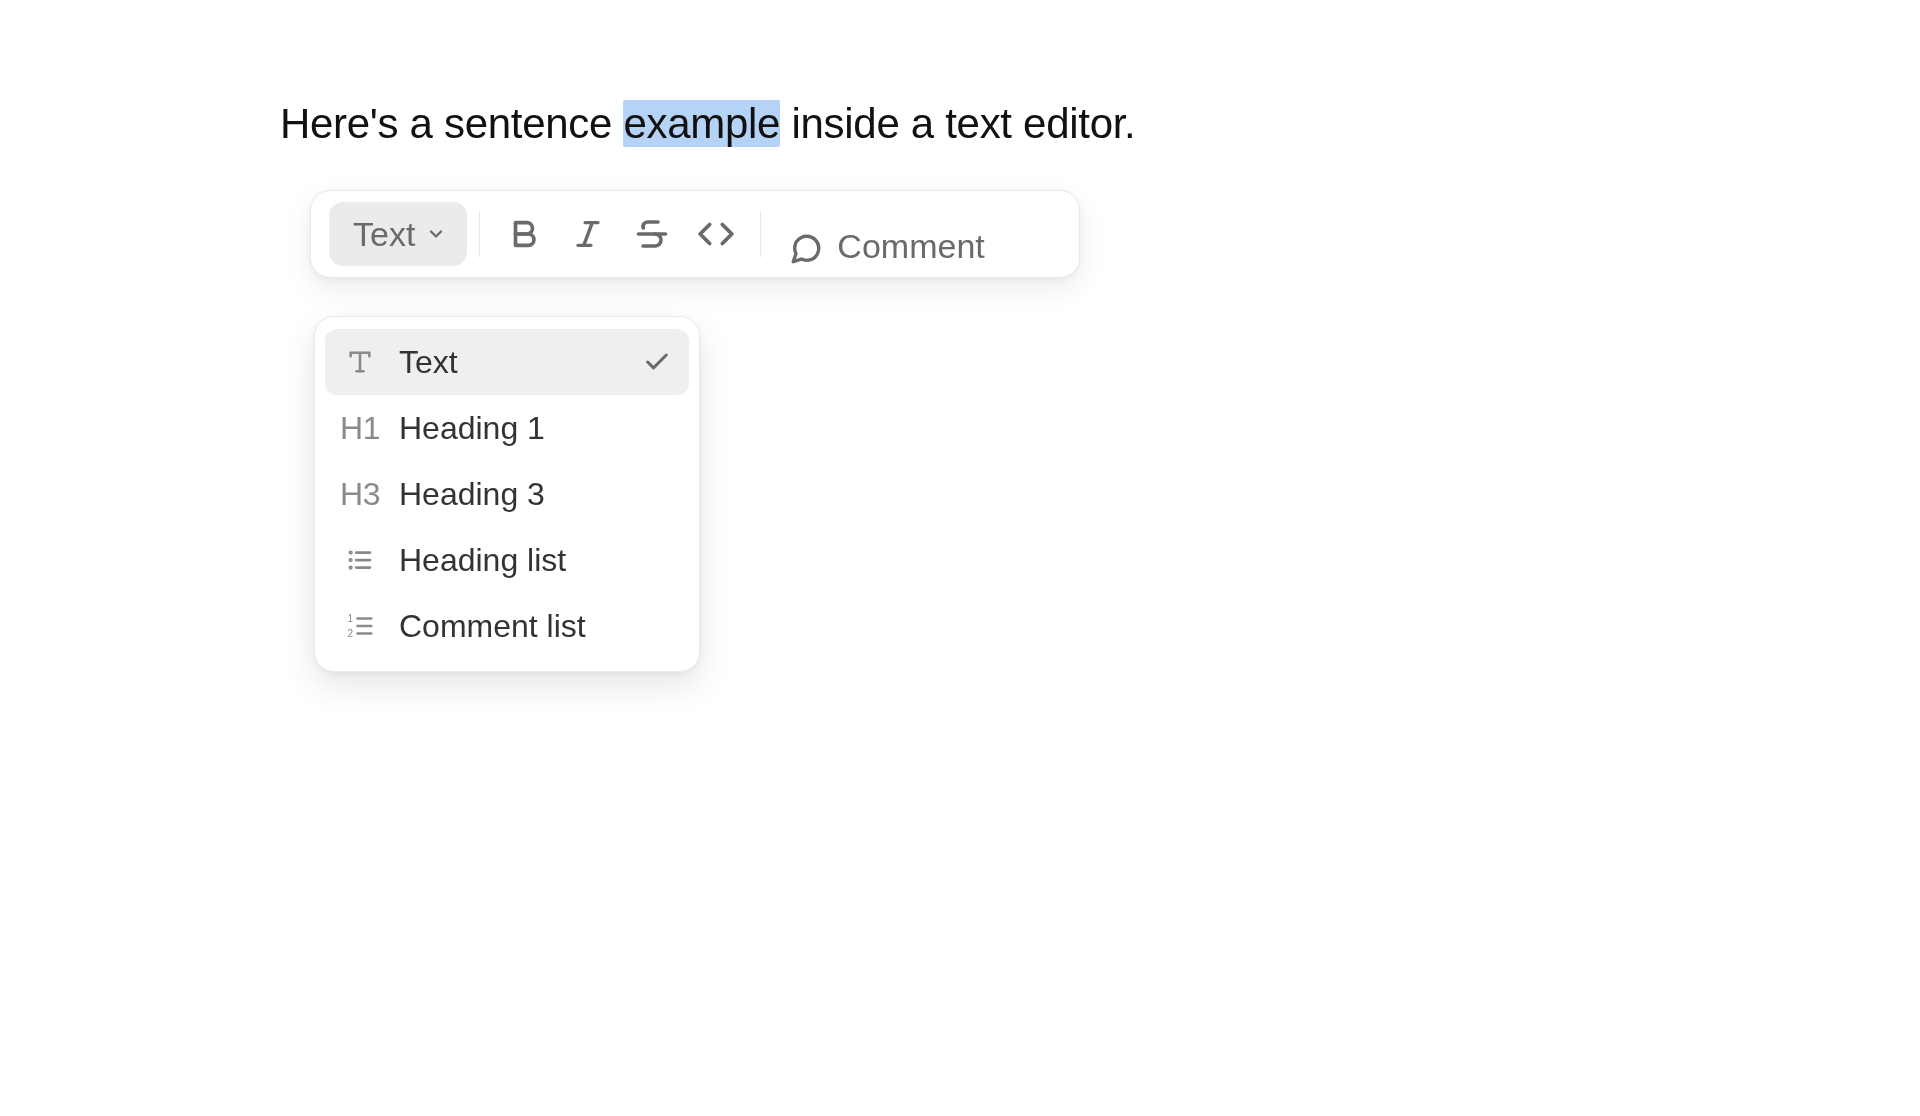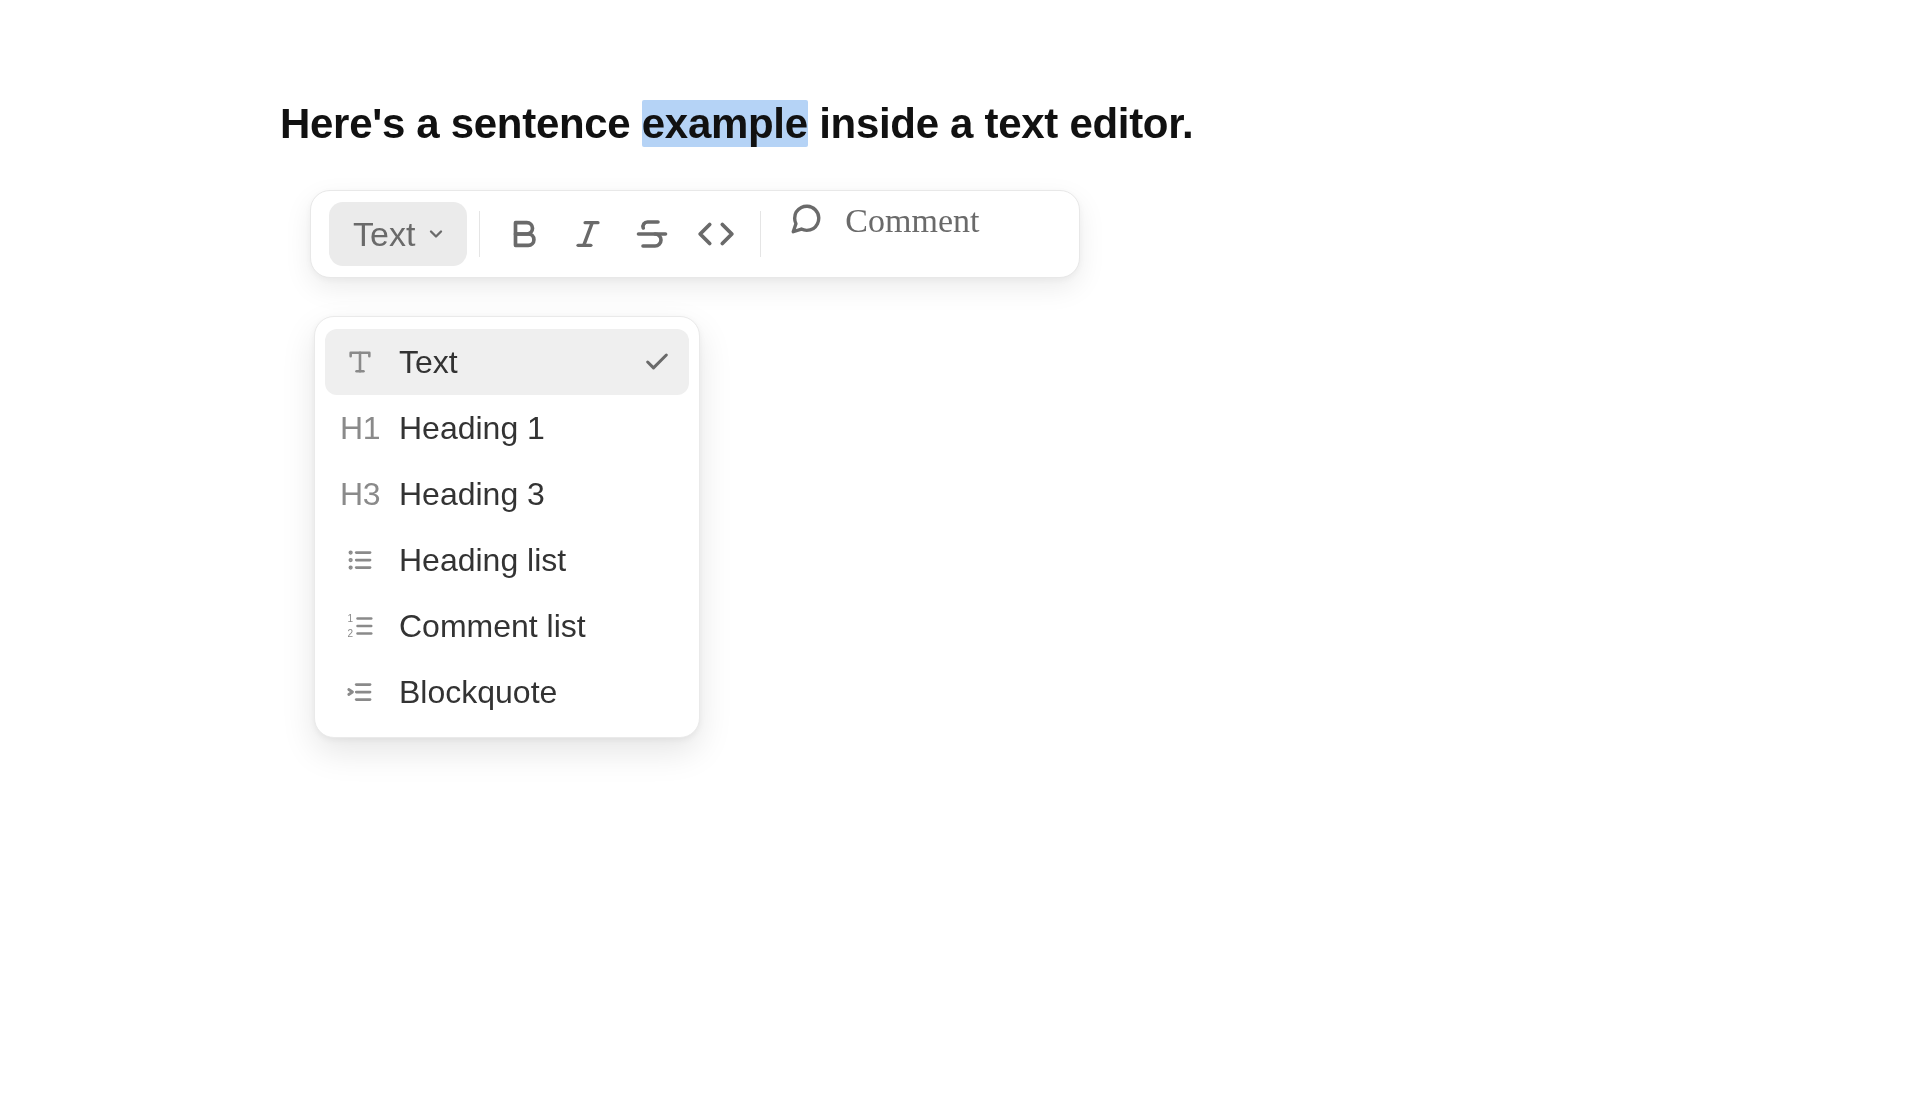--- a/index.html
+++ b/index.html
@@ -13,21 +13,21 @@
     width: 1920px;
     height: 1116px;
     position: relative;
   }
   .editor-content {
     position: absolute;
     top: 100px;
     left: 280px;
     font-size: 42px;
     color: #111;
-    font-weight: 700;
+    font-weight: 400;
     letter-spacing: -0.3px;
   }
   .highlighted {
     background: #b5d3f6;
     border-radius: 2px;
   }
   .toolbar {
     position: absolute;
     top: 190px;
     left: 310px;
@@ -76,31 +76,31 @@
     background: transparent;
     border-radius: 12px;
     cursor: pointer;
     display: inline-flex;
     align-items: center;
     justify-content: center;
     color: #6a6a6a;
   }
   .comment-btn {
     display: flex;
-    align-items: flex-start;
-    gap: 22px;
+    align-items: flex-end;
+    gap: 14px;
     border: none;
     background: transparent;
     border-radius: 12px;
     height: 64px;
     padding: 0 16px;
     font-size: 34px;
     color: #6a6a6a;
     cursor: pointer;
-    font-family: Liberation Serif, serif;
+    font-family: Liberation Sans, sans-serif;
   }
   .dropdown {
     position: absolute;
     top: 316px;
     left: 314px;
     width: 386px;
     background: #ffffff;
     border: 1px solid #eaeaea;
     border-radius: 20px;
     box-shadow: 0 14px 34px rgba(0,0,0,0.10), 0 2px 6px rgba(0,0,0,0.05);
@@ -258,25 +258,14 @@
           <line x1="10" y1="6" x2="21" y2="6"></line>
           <line x1="10" y1="12" x2="21" y2="12"></line>
           <line x1="10" y1="18" x2="21" y2="18"></line>
           <text x="2" y="9" font-size="8" fill="currentColor" stroke="none" font-family="inherit">1</text>
           <text x="2" y="21" font-size="8" fill="currentColor" stroke="none" font-family="inherit">2</text>
         </svg>
     </span>
     <span>Comment list</span>
   </div>
 
-  <div class="dropdown-item">
-    <span class="item-icon">
-      <svg width="30" height="30" viewBox="0 0 24 24" fill="none" stroke="currentColor" stroke-width="2.2" stroke-linecap="round" stroke-linejoin="round">
-          <line x1="9" y1="6" x2="20" y2="6"></line>
-          <line x1="9" y1="12" x2="20" y2="12"></line>
-          <line x1="9" y1="18" x2="20" y2="18"></line>
-          <polyline points="3 10 6 12 3 14"></polyline>
-        </svg>
-    </span>
-    <span>Blockquote</span>
-  </div>
 
 </div>
 
 </body></html>

